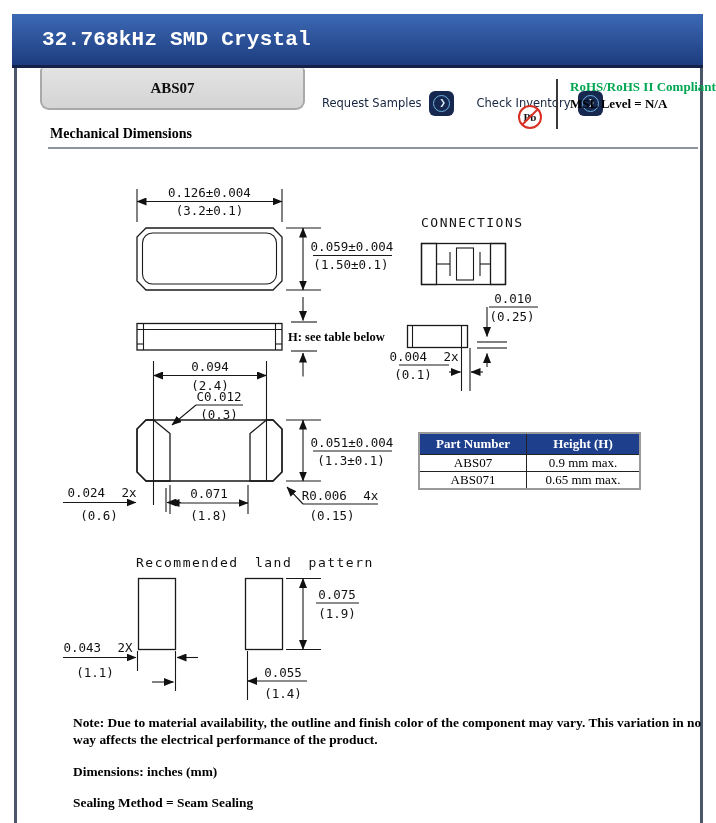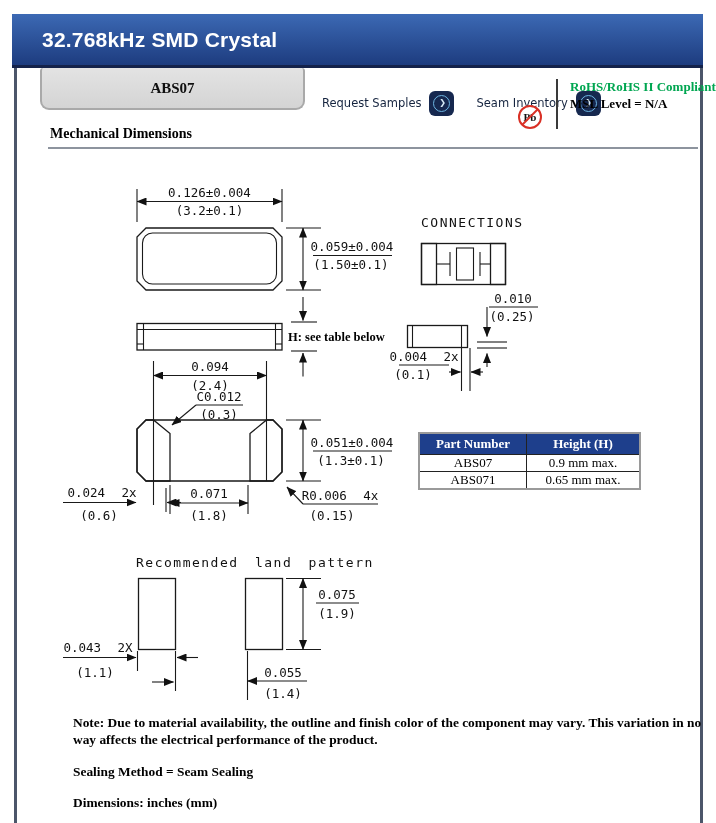--- a/index.html
+++ b/index.html
@@ -7,21 +7,21 @@
     --rohs-green:#00a651; --table-header:#1e3f8c; --pb-red:#d93025;
   }
   html,body{margin:0;padding:0;background:#fff;}
   .page{position:relative;width:716px;height:823px;background:#ffffff;overflow:hidden;
         font-family:"Liberation Serif",serif;}
   
   .title-bar{position:absolute;left:12px;top:14px;width:691px;height:54px;
     background:linear-gradient(to bottom,var(--header-blue-top),var(--header-blue-bottom));
     border-bottom:3px solid #14224a;box-sizing:border-box;}
   .title-bar h1{margin:0;padding-left:30px;line-height:51px;font-size:21px;font-weight:bold;
-    color:#ffffff;font-family:Liberation Sans, sans-serif;letter-spacing:.2px;}
+    color:#ffffff;font-family:Liberation Mono, monospace;letter-spacing:.2px;}
   .side-border{position:absolute;top:68px;width:2.5px;height:755px;background:#4c566a;}
   .side-border.left{left:14px;} .side-border.right{left:700px;}
   .product-tab{position:absolute;left:40px;top:68px;width:265px;height:42px;box-sizing:border-box;
     background:linear-gradient(#e3e3e3,#d4d4d4);border:2px solid #a9a9a9;border-top:none;
     border-radius:3px 3px 9px 9px;display:flex;align-items:center;justify-content:center;}
   .product-tab span{font-weight:bold;font-size:15px;color:#101010;}
   .action-row{position:absolute;left:322px;top:89px;height:28px;display:flex;align-items:center;gap:8px;}
   .action-label{font-family:"DejaVu Sans",sans-serif;font-size:11.5px;color:#15243f;cursor:pointer;}
   .action-btn{width:25px;height:25px;border:none;border-radius:6px;background:#16284f;
     display:flex;align-items:center;justify-content:center;padding:0;cursor:pointer;}
@@ -71,21 +71,21 @@
   </div>
 
   <div class="action-row">
     <span class="action-label">Request Samples</span>
     <button class="action-btn">
       <span class="circle">
           <span class="chev">❯</span>
         </span>
     </button>
     <span class="gap14"></span>
-    <span class="action-label">Seam Inventory</span>
+    <span class="action-label">Check Inventory</span>
     <button class="action-btn">
       <span class="circle">
           <span class="chev">❯</span>
         </span>
     </button>
   </div>
 
   <svg class="pb-icon" width="26" height="26" viewBox="0 0 26 26">
     <circle cx="13" cy="13" r="11" fill="none" stroke="#d93025" stroke-width="2"></circle>
     <text x="13" y="17" text-anchor="middle" font-family="Liberation Serif,serif" font-weight="bold" font-size="11" fill="#111">Pb</text>
@@ -280,17 +280,17 @@
       </tr>
       <tr>
         <td>ABS071</td>
         <td>0.65 mm max.</td>
       </tr>
     </tbody>
   </table>
 
   <div class="notes">
     <p>Note: Due to material availability, the outline and finish color of the component may vary. This variation in no way affects the electrical performance of the product.</p>
+    <p>Dimensions: inches (mm)</p>
     <p>Sealing Method = Seam Sealing</p>
-    <p>Dimensions: inches (mm)</p>
   </div>
 
 </div>
 
 </body></html>

